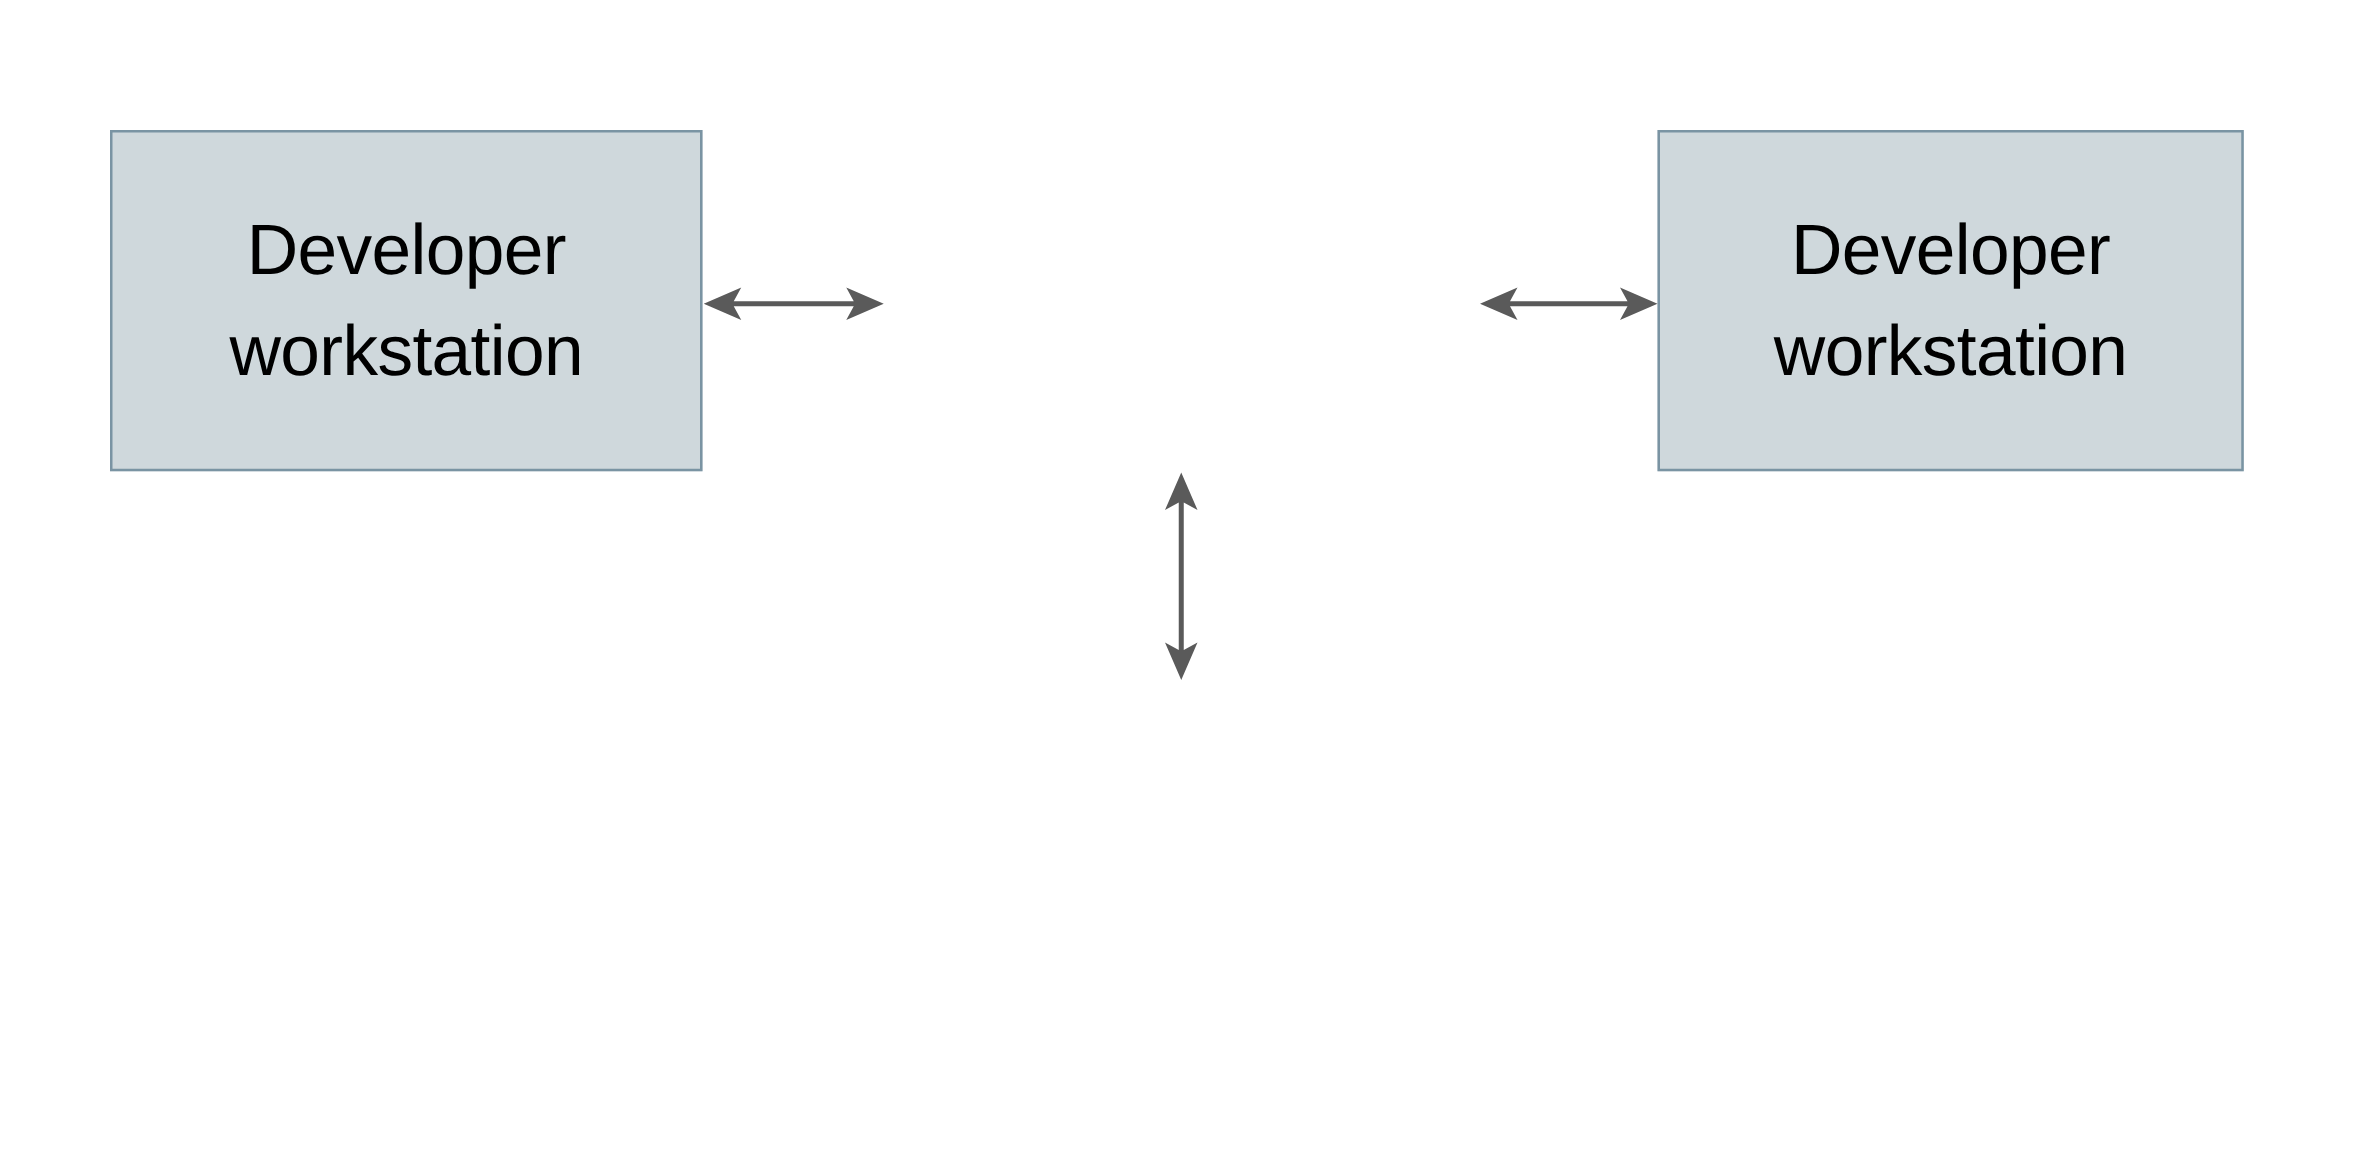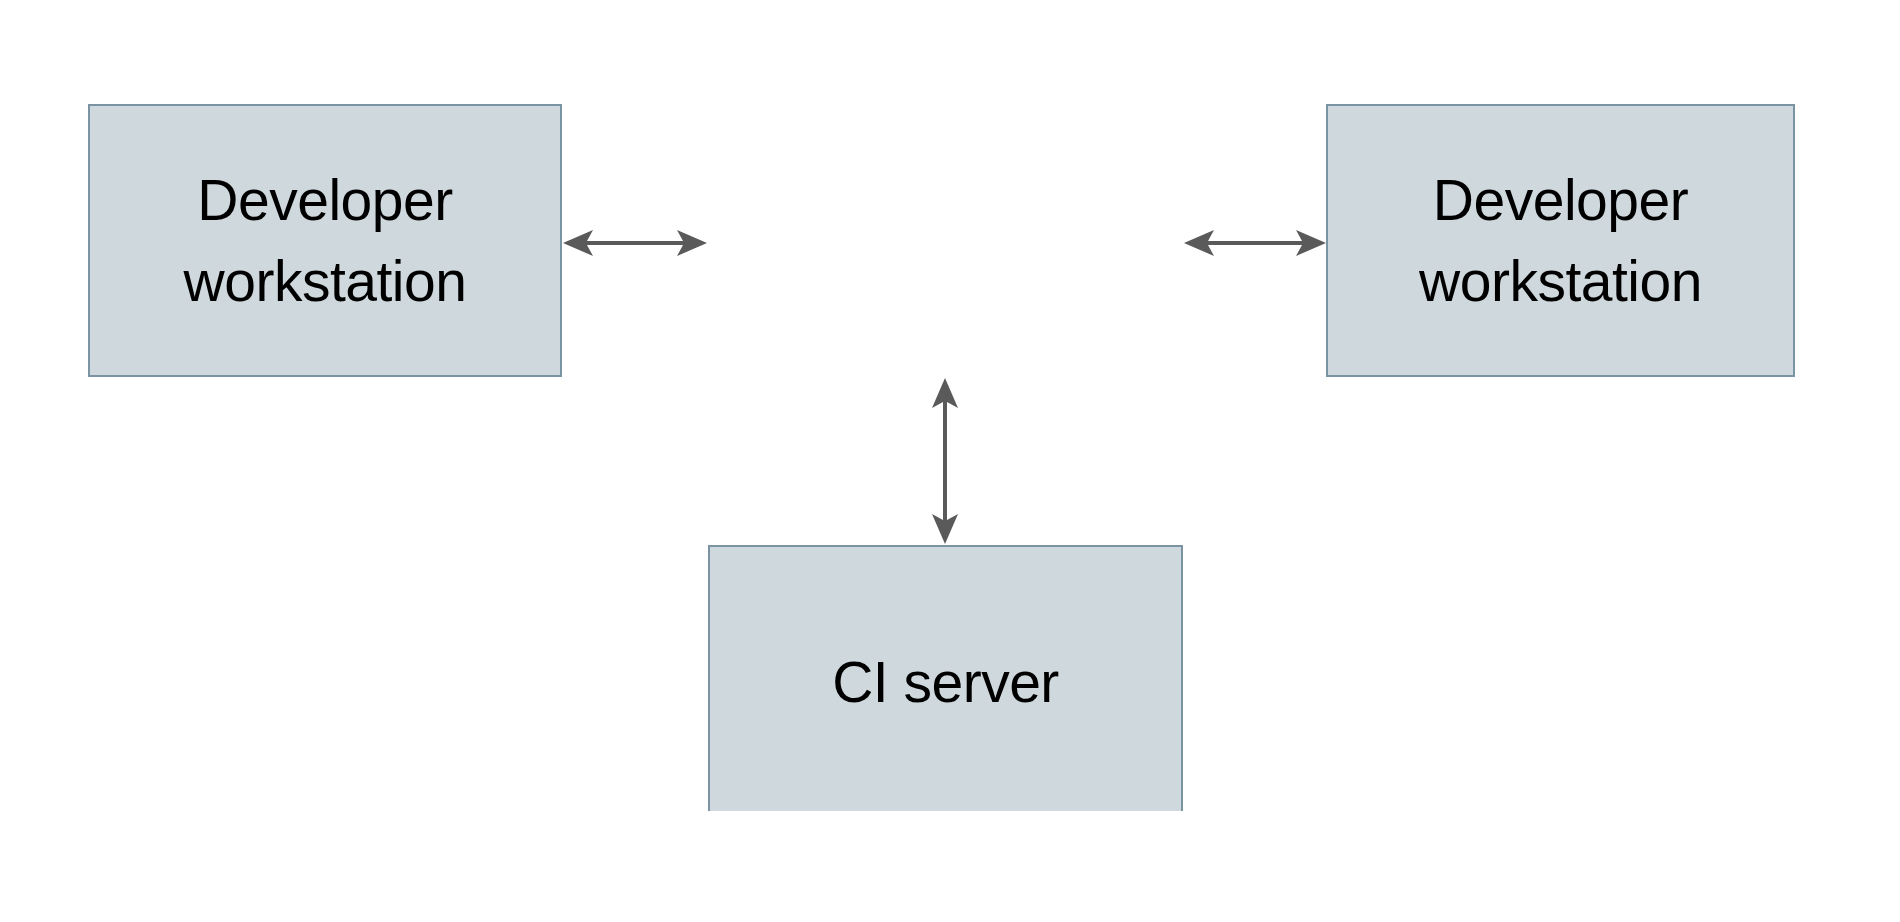--- a/index.html
+++ b/index.html
@@ -61,23 +61,20 @@
     <span class="node-label">Developer
 workstation</span>
   </div>
 
 
   <div class="node" id="node-dev-right">
     <span class="node-label">Developer
 workstation</span>
   </div>
 
-  <div class="node" id="node-ci">
-    <span class="node-label">CI server</span>
-  </div>
 
   <svg class="edge" id="edge-left-shared" viewBox="0 0 150 42">
     <g fill="#5a5a5a" stroke="none">
       <path d="M 3 21 L 33 8 L 27 19 L 123 19 L 117 8 L 147 21 L 117 34 L 123 23 L 27 23 L 33 34 Z"></path>
     </g>
   </svg>
 
   <svg class="edge" id="edge-shared-right" viewBox="0 0 148 42">
     <g fill="#5a5a5a" stroke="none">
       <path d="M 3 21 L 33 8 L 27 19 L 121 19 L 115 8 L 145 21 L 115 34 L 121 23 L 27 23 L 33 34 Z"></path>

